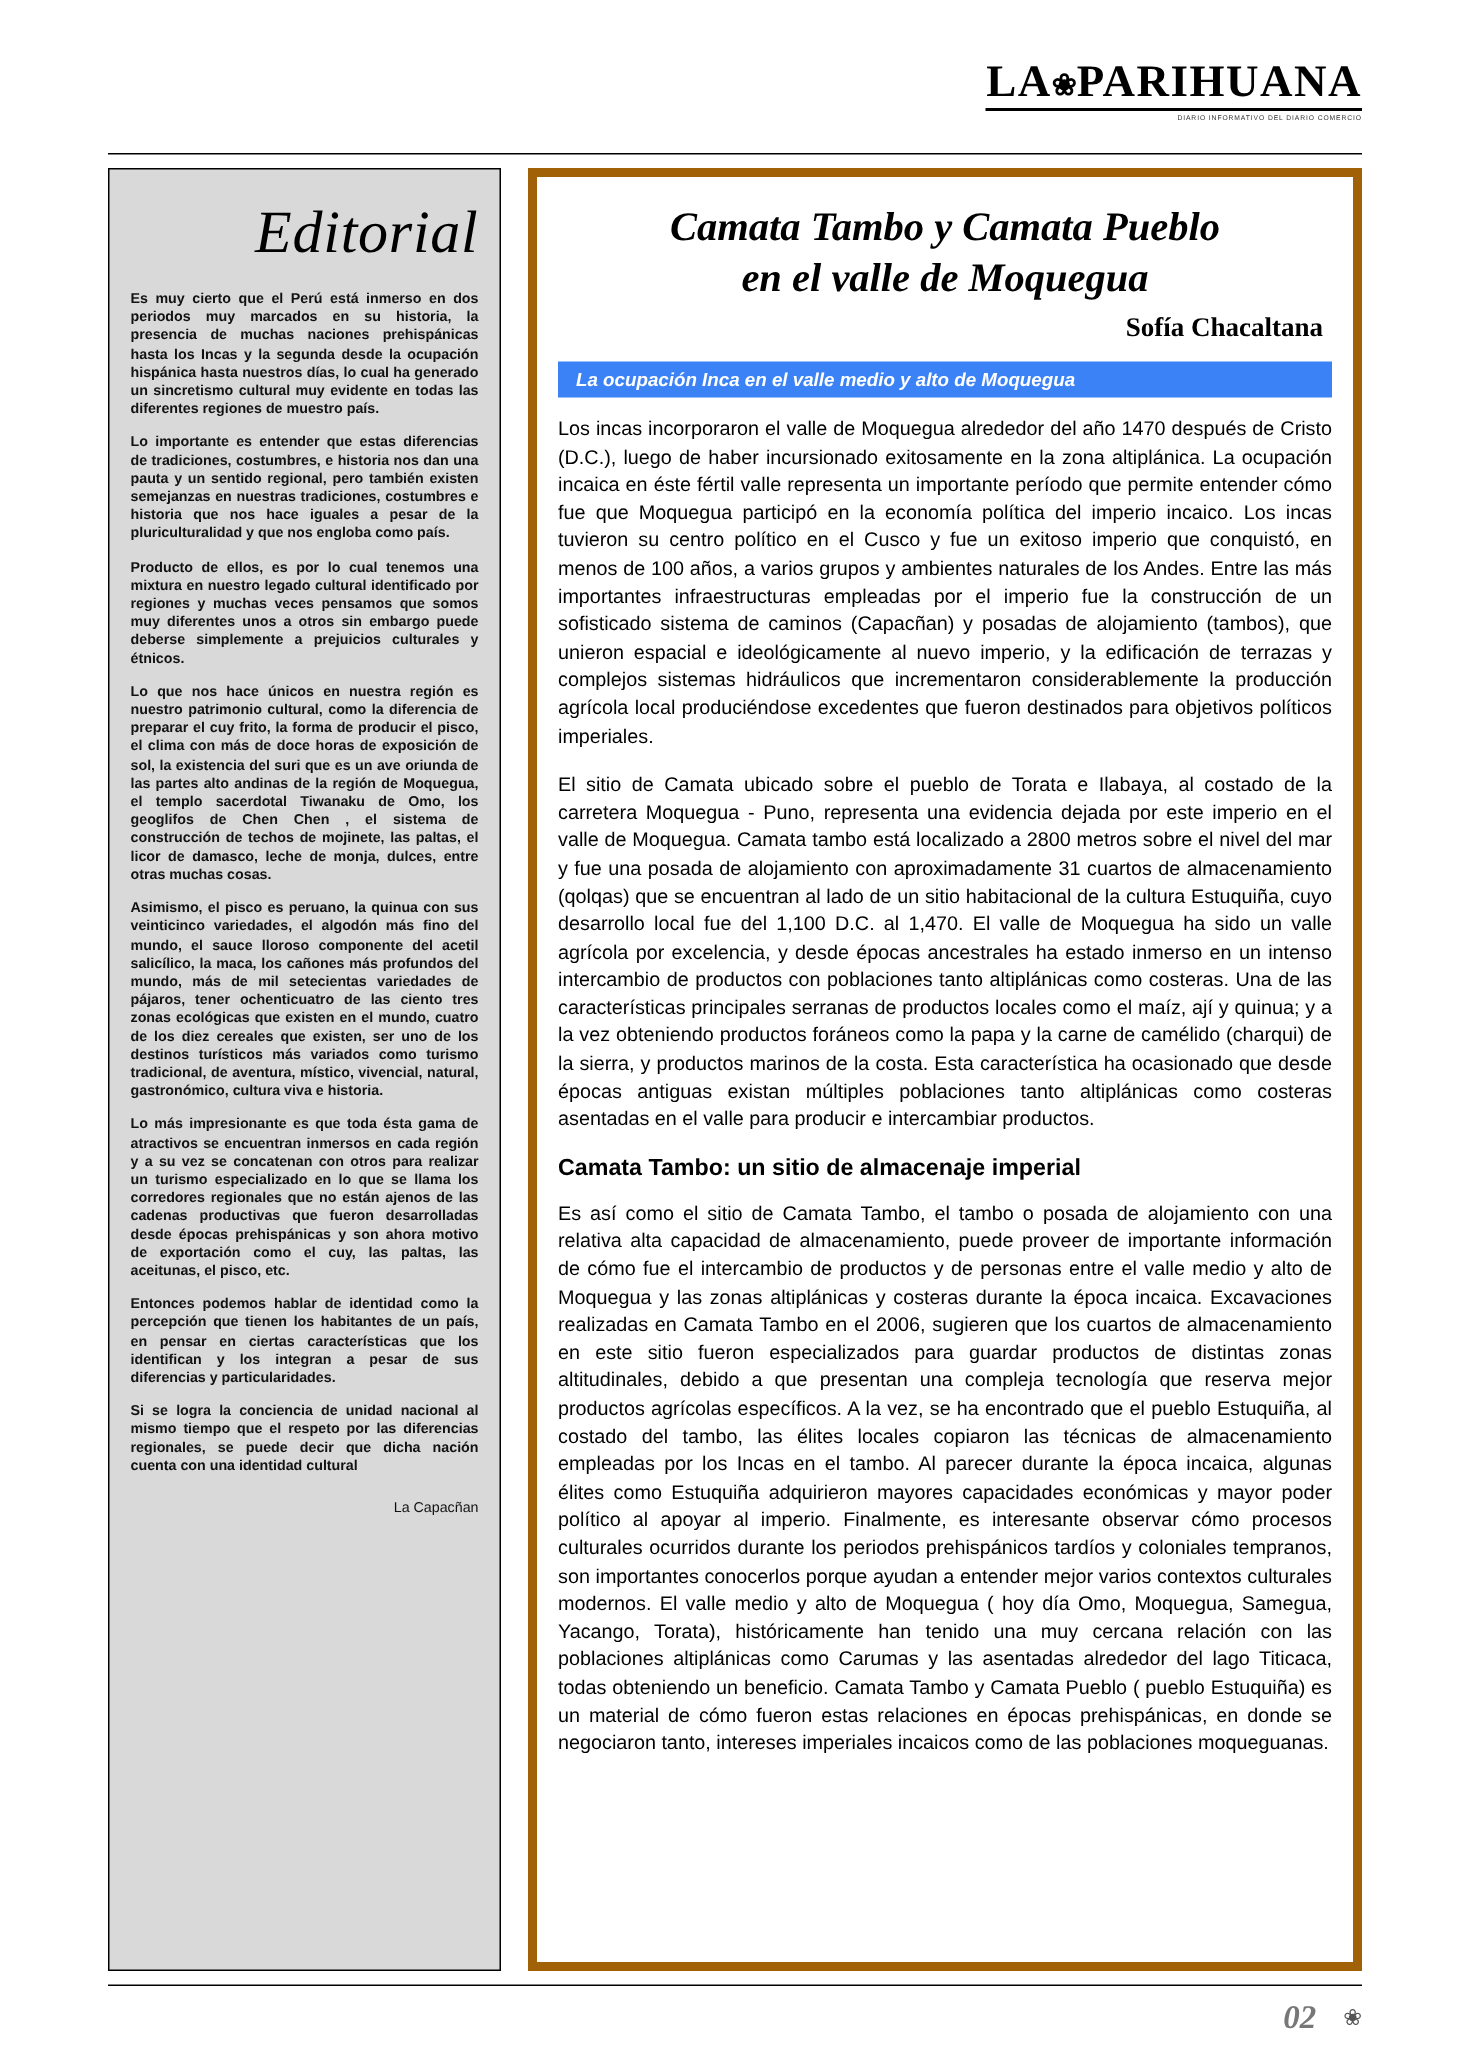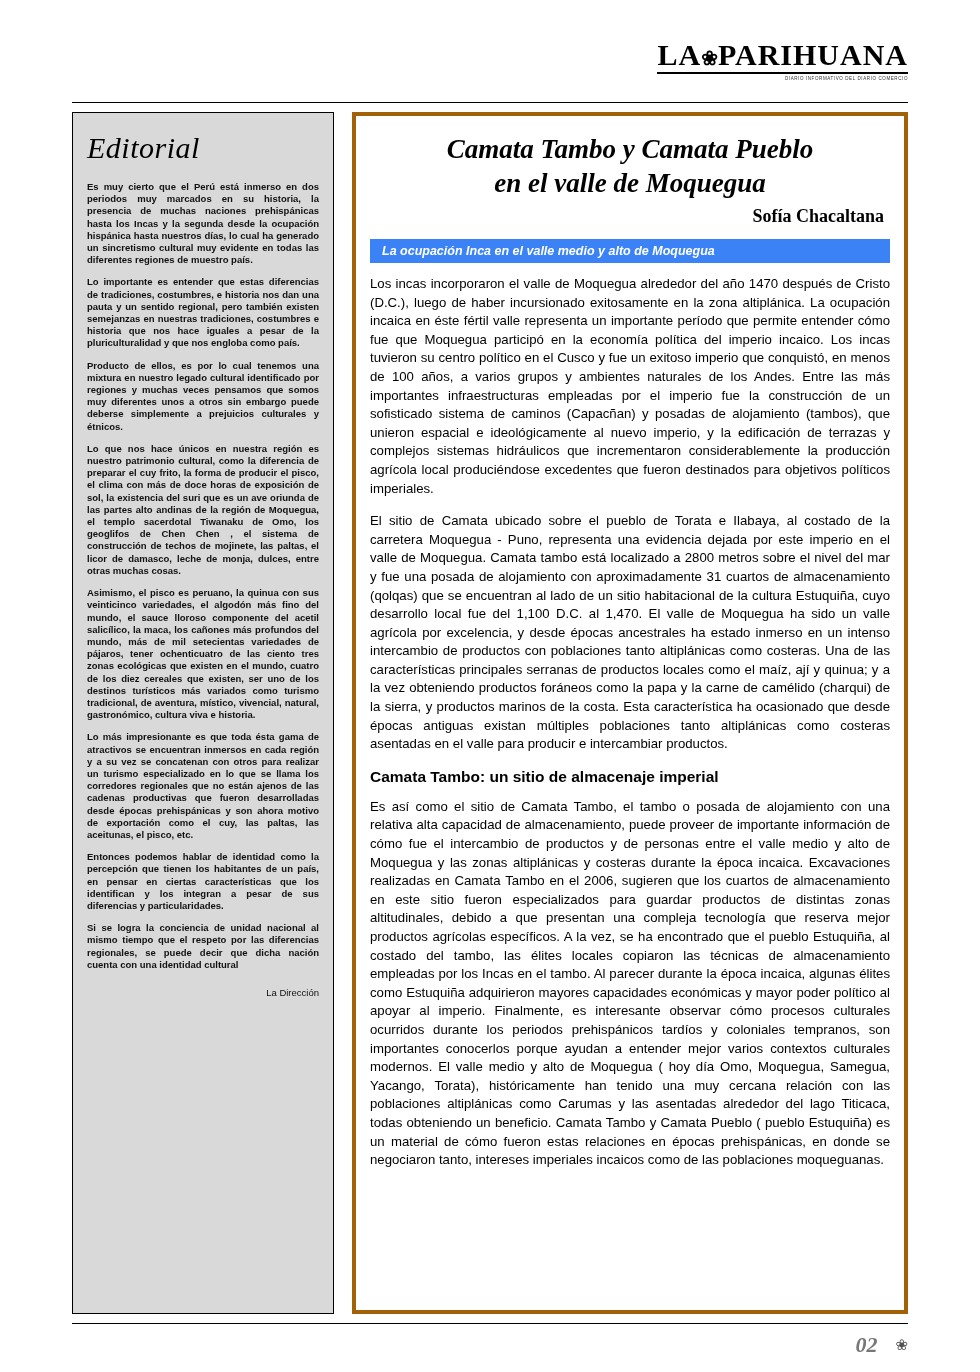--- a/index.html
+++ b/index.html
@@ -106,22 +106,22 @@
     width: 262px;
     flex: 0 0 262px;
     border: 1px solid #000;
     background: #d9d9d9;
     padding: 10px 14px 12px 14px;
     box-sizing: border-box;
   }
   .editorial-title {
     font-family: "Liberation Serif", serif;
     font-style: italic;
-    font-size: 30px;
-    text-align: left;
+    font-size: 40px;
+    text-align: right;
     margin: 8px 0 16px 0;
     letter-spacing: 0.5px;
   }
   .editorial p {
     font-size: 9.5px;
     line-height: 12.2px;
     text-align: justify;
     margin: 0 0 10px 0;
     font-weight: bold;
     color: #111;
@@ -130,21 +130,21 @@
     text-align: right;
     font-size: 9.5px;
     font-weight: normal;
     margin-top: 16px;
     margin-bottom: 0;
   }
 
   
   .article {
     flex: 1 1 auto;
-    border: 4px solid #a16207;
+    border: 6px solid #a16207;
     background: #ffffff;
     padding: 12px 14px 0 14px;
     box-sizing: border-box;
   }
   .article-title {
     font-family: "Liberation Serif", serif;
     font-style: italic;
     font-weight: bold;
     font-size: 27px;
     text-align: center;
@@ -199,21 +199,21 @@
     <div class="editorial">
       <div class="editorial-title">Editorial</div>
       <p>Es muy cierto que el Perú está inmerso en dos periodos muy marcados en su historia, la presencia de muchas naciones prehispánicas hasta los Incas y la segunda desde la ocupación hispánica hasta nuestros días, lo cual ha generado un sincretismo cultural muy evidente en todas las diferentes  regiones de muestro país.</p>
       <p>Lo importante es entender que estas diferencias de tradiciones, costumbres, e historia nos dan una pauta y un sentido regional, pero también existen semejanzas en nuestras tradiciones, costumbres e historia que nos hace iguales a pesar de la pluriculturalidad y que nos engloba como país.</p>
       <p>Producto de ellos, es por lo cual tenemos una mixtura en nuestro legado cultural identificado por regiones y muchas veces pensamos que somos muy diferentes unos a otros sin embargo puede deberse simplemente a   prejuicios culturales y étnicos.</p>
       <p>Lo que nos hace únicos en nuestra región es nuestro patrimonio cultural, como la diferencia de preparar el cuy frito, la forma de producir el pisco, el clima con más de doce horas de exposición de sol, la existencia del suri que es un ave oriunda de las partes alto andinas de la región de Moquegua, el templo sacerdotal Tiwanaku de Omo,  los geoglifos de Chen Chen , el sistema de construcción de techos de mojinete, las paltas,  el licor de damasco, leche de monja, dulces, entre otras muchas cosas.</p>
       <p>Asimismo,  el pisco es peruano, la quinua con sus veinticinco variedades, el algodón más fino del mundo, el sauce lloroso componente del acetil salicílico, la maca, los cañones más profundos del mundo, más de mil setecientas variedades de pájaros, tener ochenticuatro de las ciento tres zonas ecológicas que existen en el mundo, cuatro de los diez cereales que existen, ser uno de los destinos turísticos más variados como turismo tradicional, de aventura, místico, vivencial, natural, gastronómico, cultura viva e historia.</p>
       <p>Lo más impresionante es que toda ésta gama de  atractivos se encuentran inmersos en cada región y a su vez se concatenan con otros para realizar un turismo especializado en lo que se llama los corredores regionales que no están ajenos de las cadenas productivas que fueron desarrolladas desde épocas prehispánicas y son ahora motivo de exportación como el cuy, las paltas, las aceitunas, el pisco, etc.</p>
       <p>Entonces  podemos hablar de identidad como la percepción que tienen los habitantes de un país, en pensar en ciertas características que los identifican y los integran a pesar de sus diferencias y particularidades.</p>
       <p>Si se logra la conciencia de unidad nacional al mismo tiempo que el respeto por las diferencias regionales, se puede decir que dicha nación cuenta con una identidad cultural</p>
-      <p class="signature">La Dirección</p>
+      <p class="signature">La Capacñan</p>
     </div>
 
     <div class="article">
       <div class="article-title">
         <div>Camata Tambo y Camata Pueblo</div>
         <div>en el valle de Moquegua</div>
       </div>
       <div class="article-author">Sofía Chacaltana</div>
       <div class="section-banner">La ocupación Inca en el valle medio y alto de Moquegua</div>
       <p>Los incas incorporaron el valle de Moquegua alrededor del año 1470 después de Cristo (D.C.), luego de haber incursionado exitosamente en la zona altiplánica. La ocupación incaica en éste fértil valle representa un importante período que permite entender cómo fue que Moquegua participó en la economía política del imperio incaico. Los incas tuvieron su centro político en el Cusco y fue un exitoso imperio que conquistó, en menos  de 100 años, a varios grupos y ambientes naturales de los Andes. Entre las más importantes infraestructuras empleadas por el imperio fue la construcción de un sofisticado sistema de caminos (Capacñan) y posadas de alojamiento (tambos), que unieron espacial e ideológicamente al nuevo imperio, y la edificación de terrazas y complejos sistemas hidráulicos que incrementaron considerablemente la producción agrícola local produciéndose excedentes que fueron destinados para objetivos políticos imperiales.</p>

